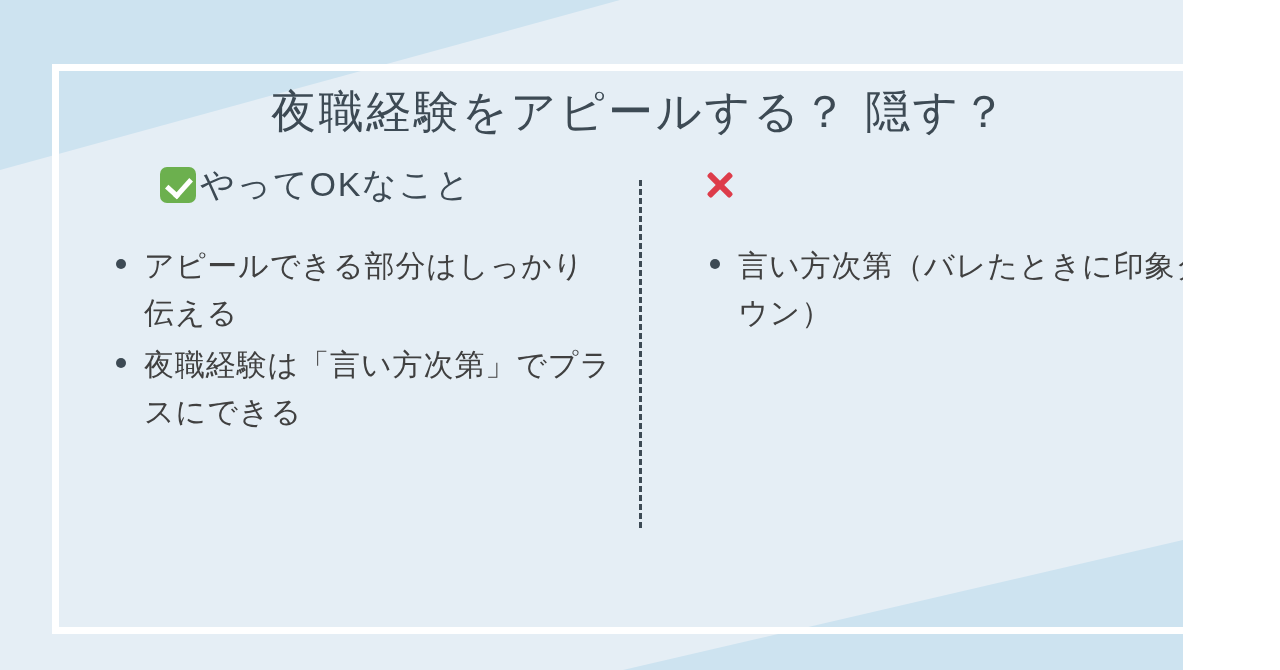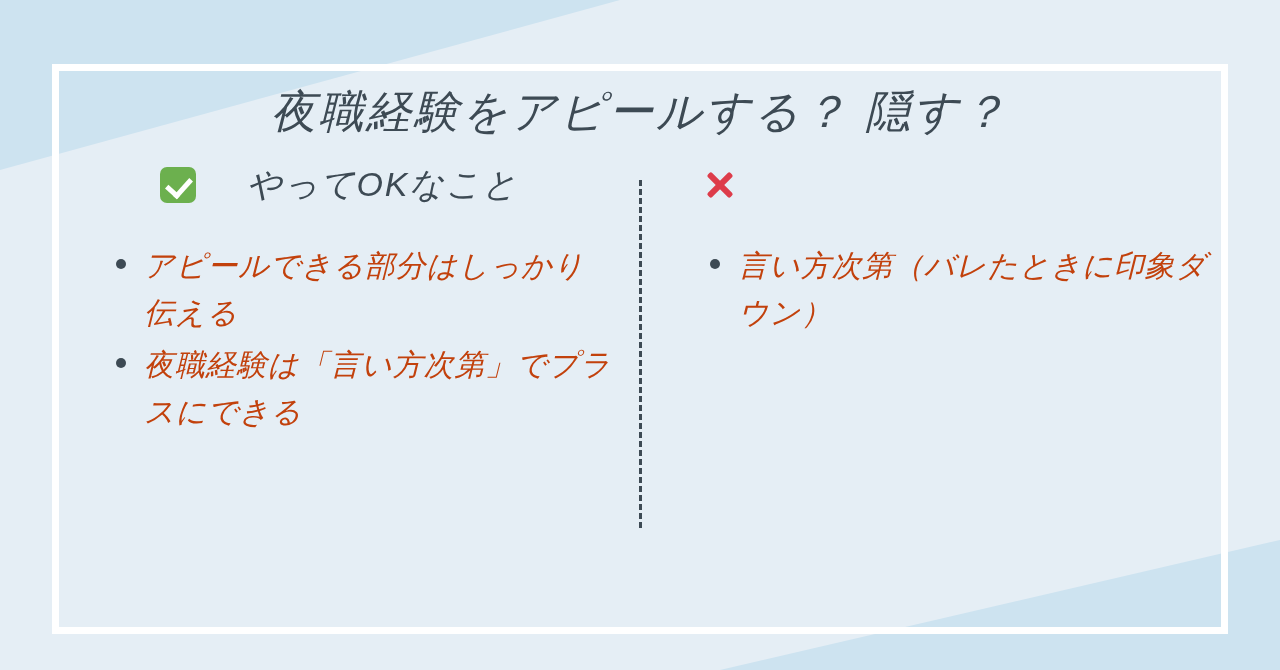--- a/index.html
+++ b/index.html
@@ -8,25 +8,24 @@
   }
   body {
     width: 1280px;
     height: 670px;
     overflow: hidden;
     font-family: "Liberation Sans", "DejaVu Sans", sans-serif;
   }
 
   .poster {
     position: relative;
-    width: 1280px;
+    width: 1183px;
     height: 670px;
     background: #e5eef5;
     overflow: hidden;
-    font-style: italic;
   }
 
   
   .band {
     position: absolute;
     pointer-events: none;
   }
   .band-tl {
     left: 0;
     top: 0;
@@ -93,21 +92,20 @@
   .col-right { padding-left: 62px;  padding-right: 18px; }
 
   .col-head {
     display: flex;
     align-items: center;
     color: #3d4a54;
     font-size: 34px;
     letter-spacing: 0.05em;
     white-space: nowrap;
     height: 54px;
-    gap: 47px;
   }
   .col-left .col-head  { padding-left: 52px; }
   .col-right .col-head { padding-left: 0px; }
 
   .head-icon {
     flex: none;
     width: 36px;
     height: 36px;
     margin-right: 4px;
     position: relative;
@@ -140,21 +138,21 @@
     background: #dd3c4a;
     border-radius: 2px;
   }
   .icon-cross::before { transform: rotate(45deg); }
   .icon-cross::after  { transform: rotate(-45deg); }
 
   .bullets {
     margin: 30px 0 0 0;
     padding: 0;
     list-style: none;
-    color: #c2410c;
+    color: #404040;
     font-size: 30px;
     line-height: 1.58;
     letter-spacing: 0.03em;
   }
   .bullets li {
     position: relative;
     padding-left: 36px;
     margin-bottom: 4px;
   }
   .bullets li::before {

